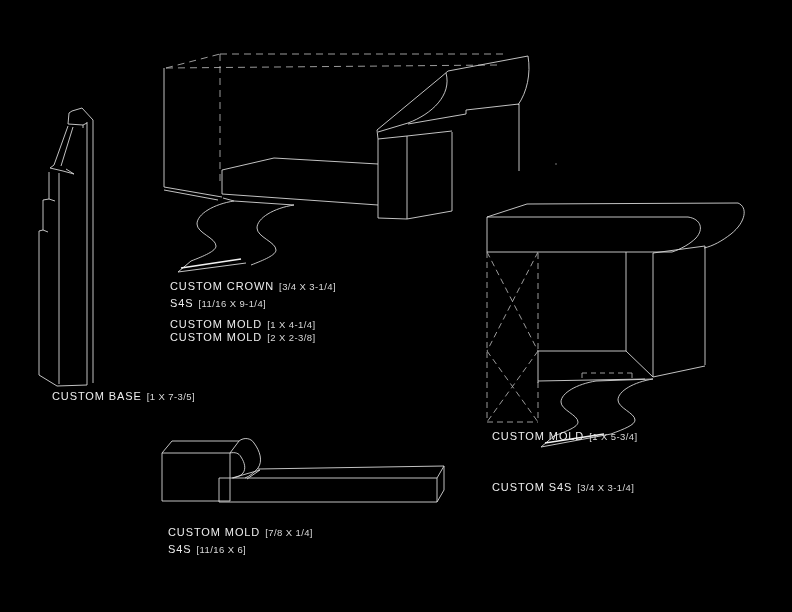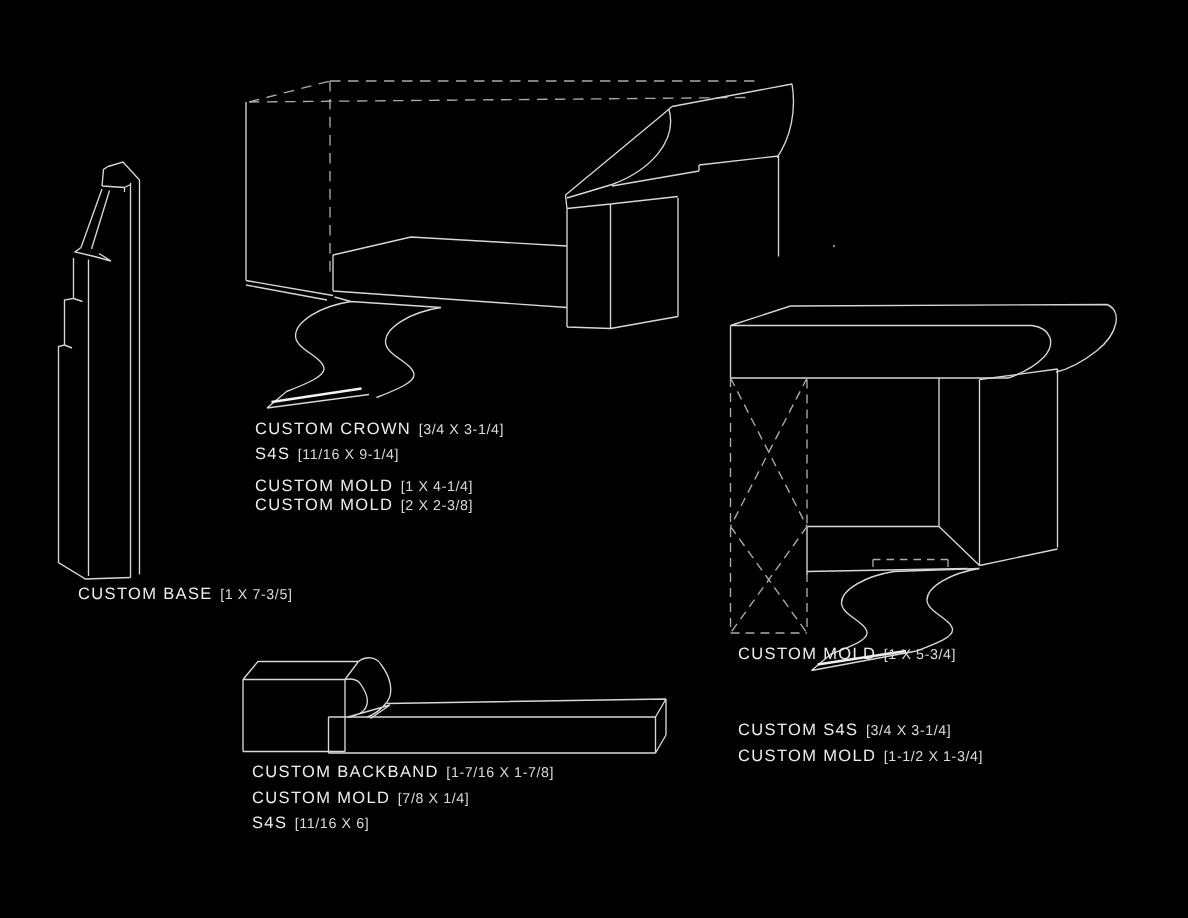--- a/index.html
+++ b/index.html
@@ -72,27 +72,21 @@
   <div class="label-line" style="left:52px;top:390px">
     <span>CUSTOM BASE</span><span class="dims">[1 X 7-3/5]</span>
   </div>
 
   <div class="label-line" style="left:492px;top:430px">
     <span>CUSTOM MOLD</span><span class="dims">[1 X 5-3/4]</span>
   </div>
   <div class="label-line" style="left:492px;top:481px">
     <span>CUSTOM S4S</span><span class="dims">[3/4 X 3-1/4]</span>
   </div>
-  <div class="label-line" style="left:492px;top:498px">
-    <span>CUSTOM MOLD</span><span class="dims">[1-1/2 X 1-3/4]</span>
-  </div>
 
-  <div class="label-line" style="left:168px;top:509px">
-    <span>CUSTOM BACKBAND</span><span class="dims">[1-7/16 X 1-7/8]</span>
-  </div>
   <div class="label-line" style="left:168px;top:526px">
     <span>CUSTOM MOLD</span><span class="dims">[7/8 X 1/4]</span>
   </div>
   <div class="label-line" style="left:168px;top:543px">
     <span>S4S</span><span class="dims">[11/16 X 6]</span>
   </div>
 
 </div>
 
 </body></html>

